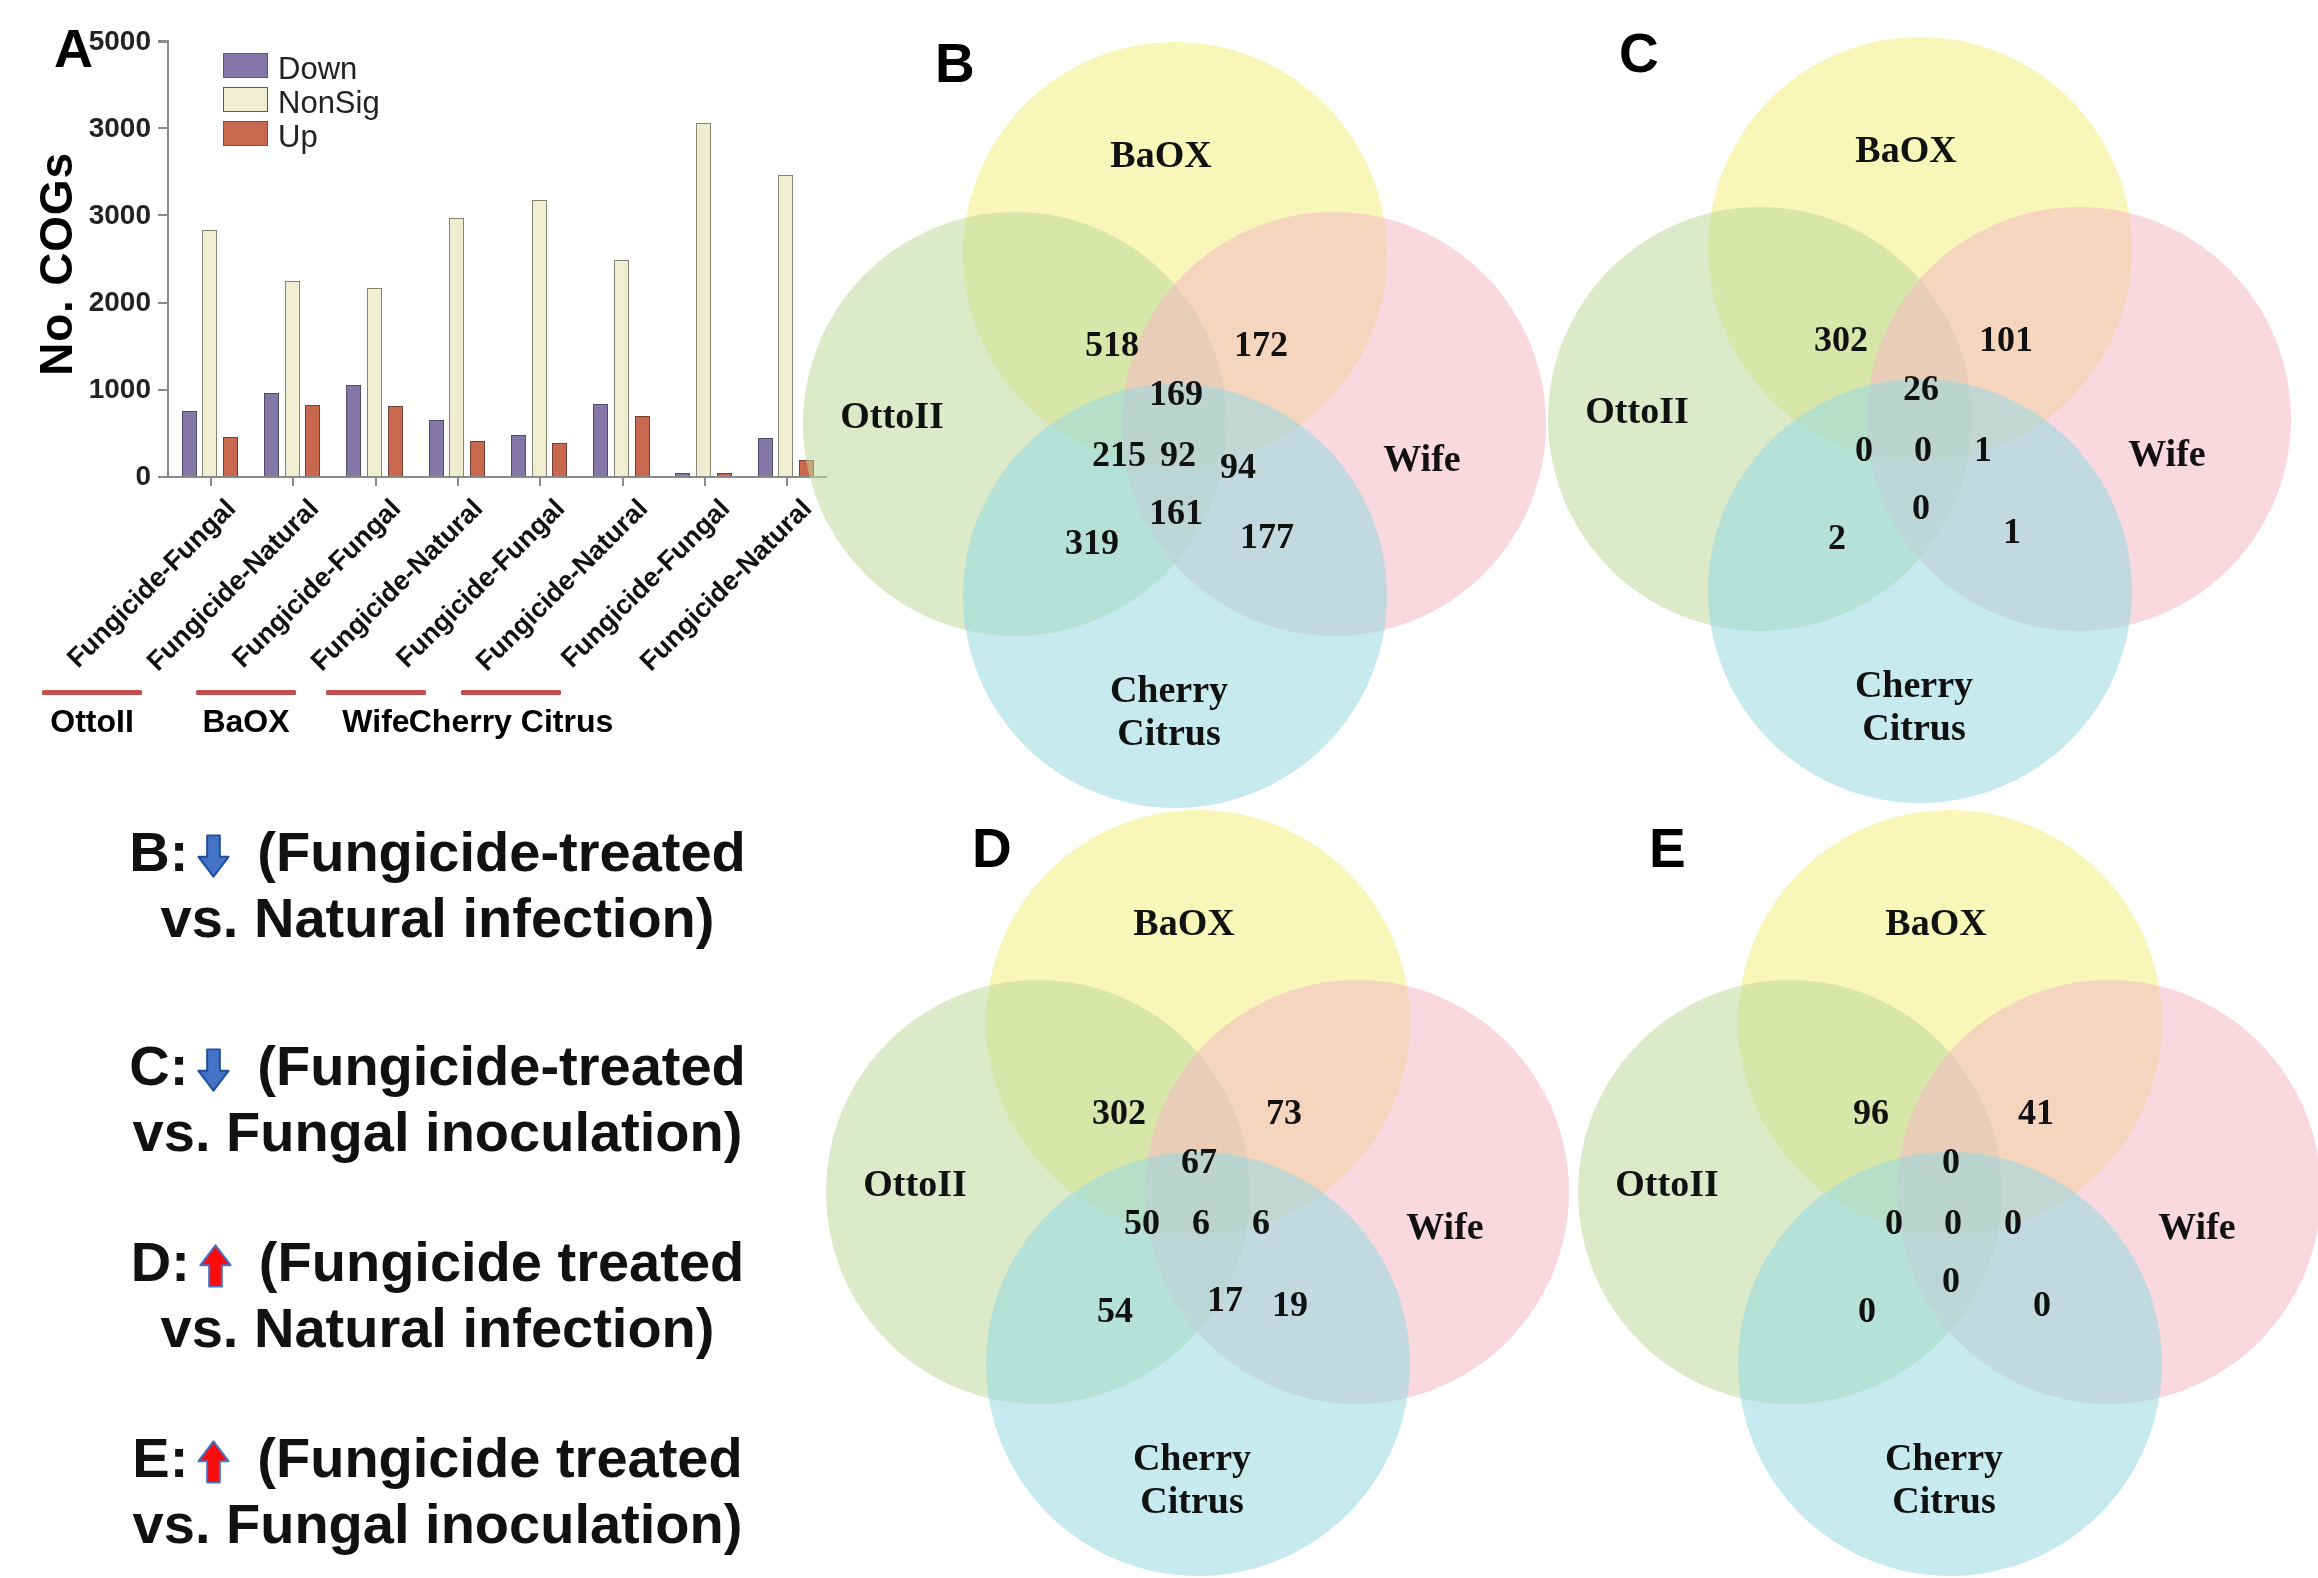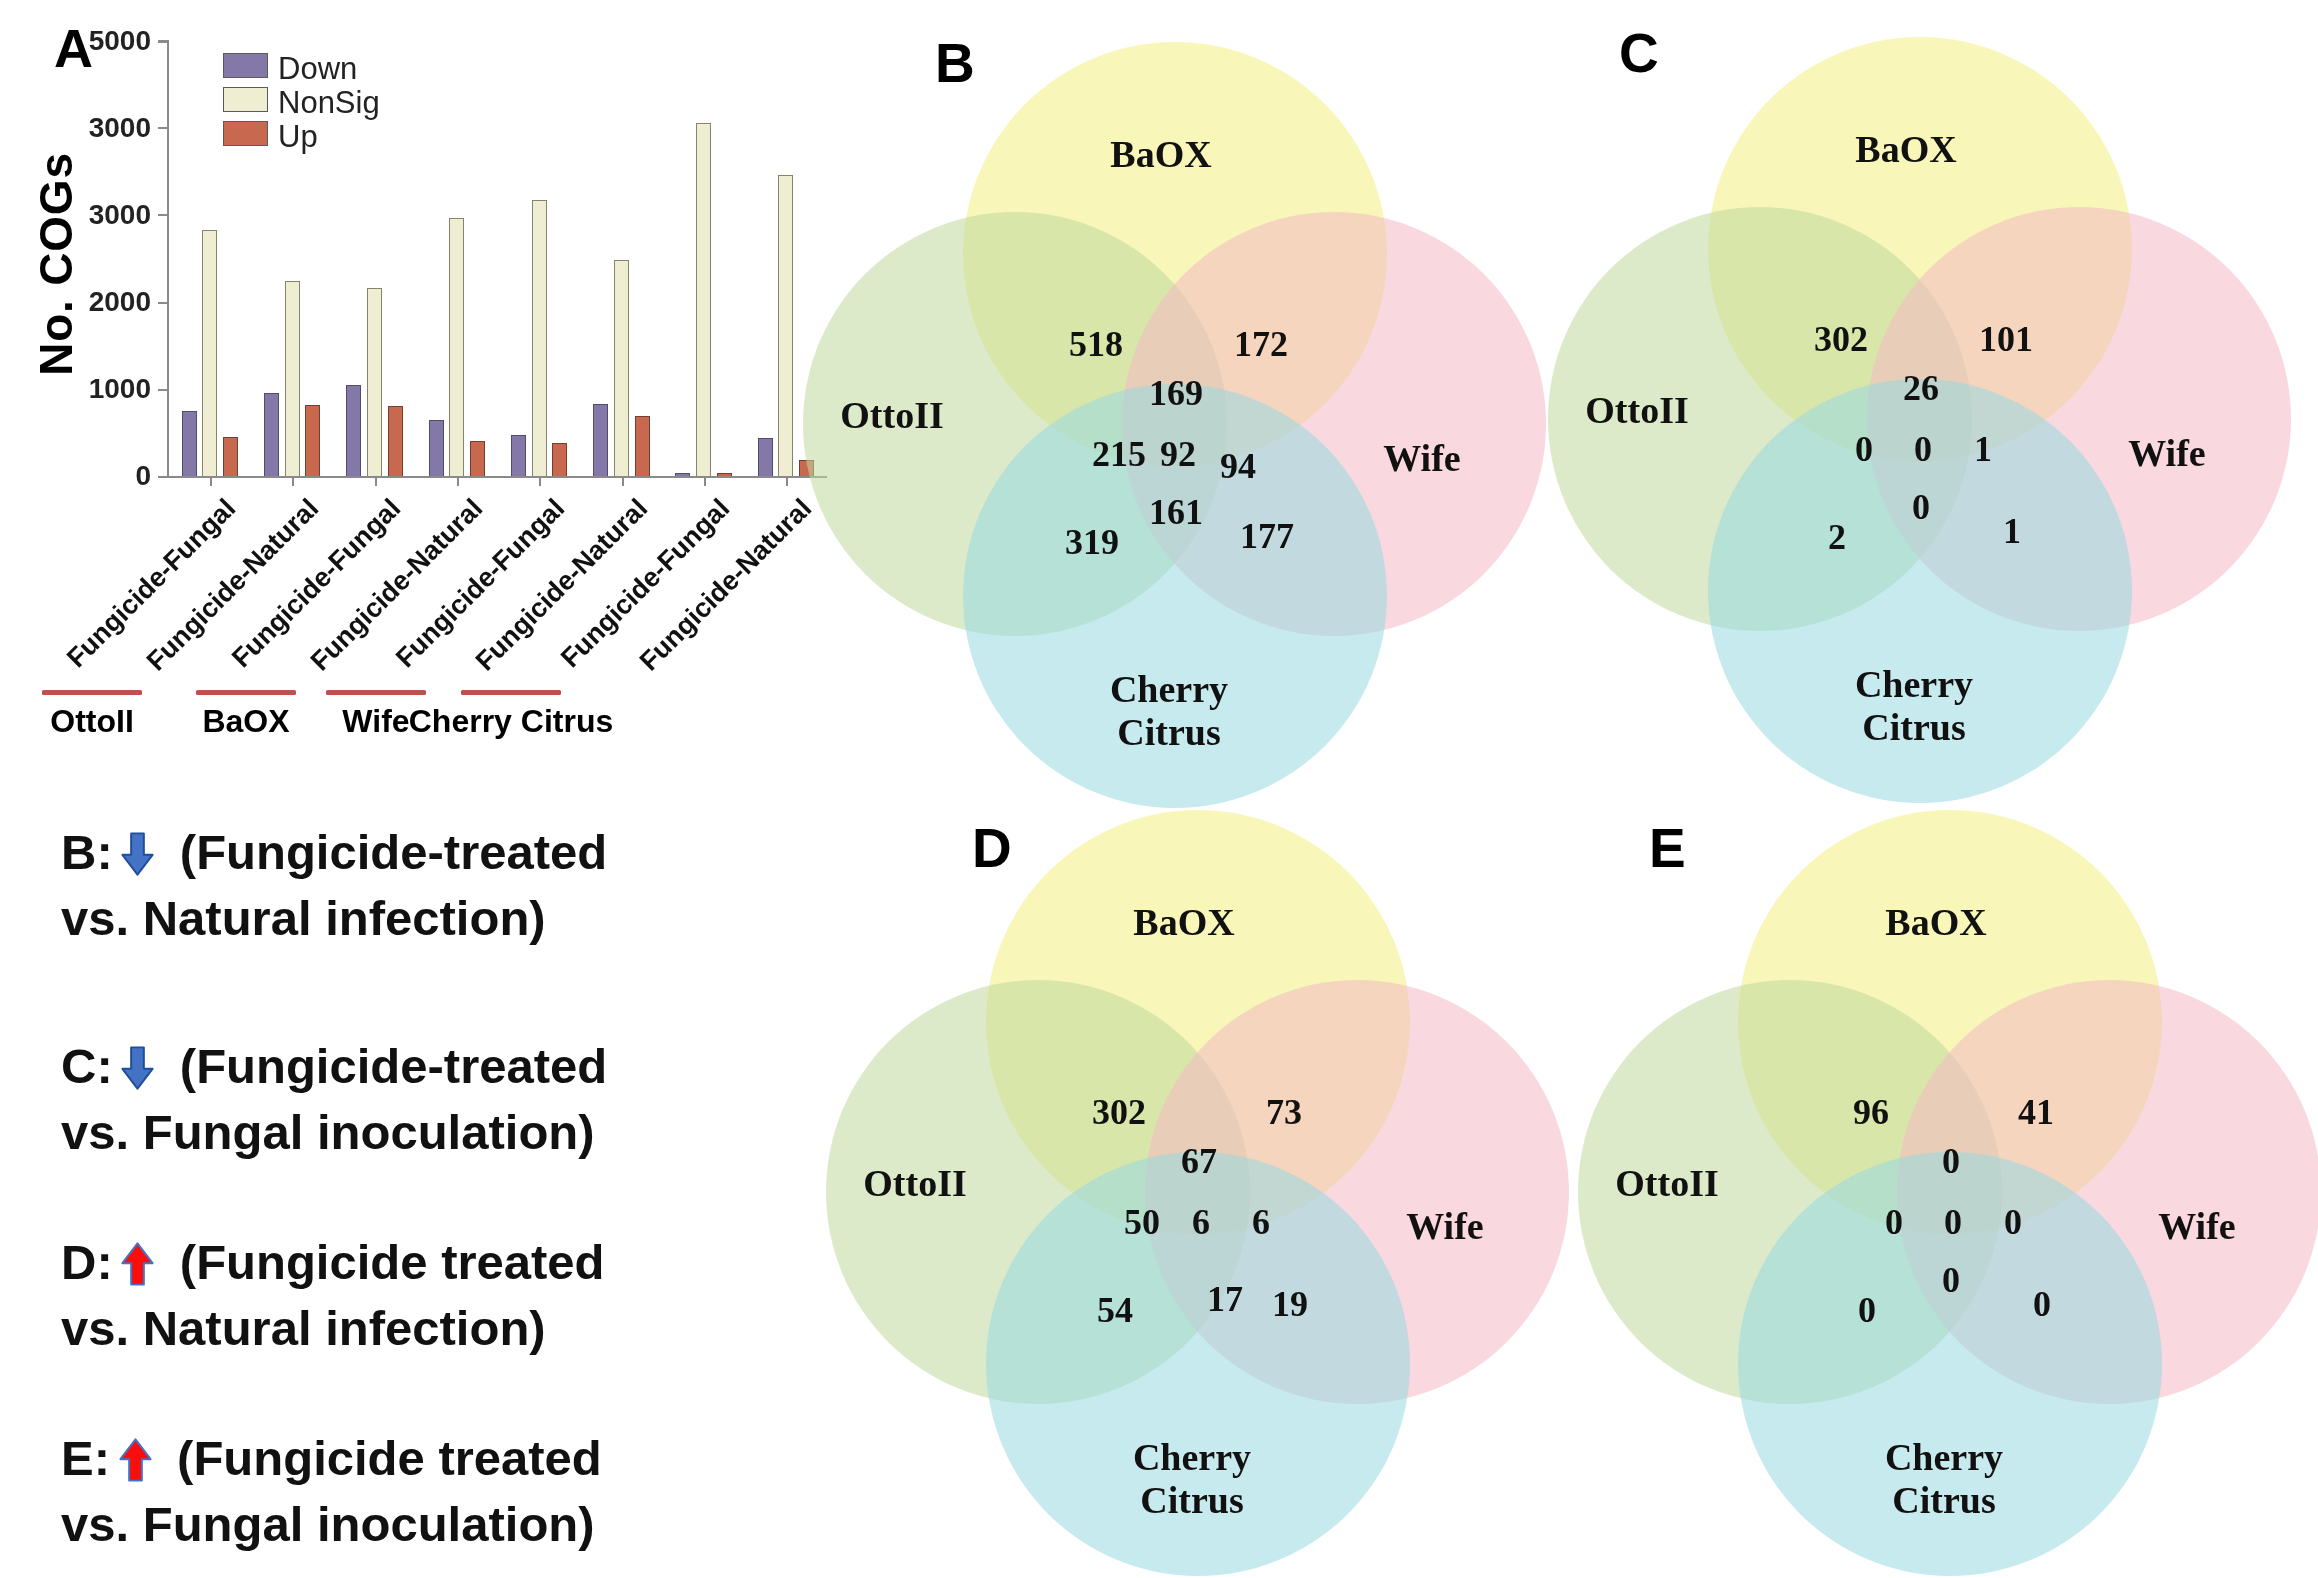--- a/index.html
+++ b/index.html
@@ -35,22 +35,22 @@
   .venn-panel{position:absolute;width:737px;height:768px;}
   .venn-letter{position:absolute;font-weight:bold;font-size:55px;color:#000;}
   .venn-circle{position:absolute;border-radius:50%;width:424px;height:424px;}
   .venn-num{position:absolute;transform:translate(-50%,-50%);
             font-family:"Liberation Serif",serif;font-weight:bold;font-size:36px;color:#111;
             white-space:nowrap;}
   .venn-setlabel{position:absolute;transform:translate(-50%,-50%);text-align:center;
             font-family:"Liberation Serif",serif;font-weight:bold;font-size:38px;color:#111;
             white-space:nowrap;line-height:43px;}
   
-  .note{position:absolute;left:61px;width:753px;font-size:49px;font-weight:bold;
-        color:#111;line-height:58px;}
+  .note{position:absolute;left:61px;width:753px;font-size:56px;font-weight:bold;
+        color:#111;line-height:58px;text-align:center;}
   .note .arrow-icon{display:inline-block;vertical-align:-7.7px;margin:0 10.8px 0 7.7px;}
 </style>
 </head>
 <body>
 
 <div id="canvas">
 
   <div id="panelA">
     <div class="abs panel-letter" id="a-letter">A</div>
     <div class="abs" id="a-ytitle">No. COGs</div>
@@ -138,21 +138,21 @@
       <div class="venn-panel" style="left: 806px; top: 37px;">
         <div class="venn-letter" style="left: 129px; top: -6.1px;">B</div>
         <div class="venn-circle" style="left: 157px; top: 4.6px; background: rgba(242, 240, 128, 0.55);"></div>
         <div class="venn-circle" style="left: -3.1px; top: 175px; background: rgba(191, 217, 159, 0.55);"></div>
         <div class="venn-circle" style="left: 316px; top: 175px; background: rgba(244, 186, 197, 0.55);"></div>
         <div class="venn-circle" style="left: 157px; top: 347px; background: rgba(151, 217, 224, 0.55);"></div>
         <div class="venn-setlabel" style="left: 355px; top: 117px;">BaOX</div>
         <div class="venn-setlabel" style="left: 86px; top: 378px;">OttoII</div>
         <div class="venn-setlabel" style="left: 616px; top: 421px;">Wife</div>
         <div class="venn-setlabel" style="left: 363px; top: 674px;">Cherry<div>Citrus</div></div>
-        <div class="venn-num" style="left: 290px; top: 307px;">518</div>
+        <div class="venn-num" style="left: 306px; top: 307px;">518</div>
         <div class="venn-num" style="left: 455px; top: 307px;">172</div>
         <div class="venn-num" style="left: 370px; top: 356px;">169</div>
         <div class="venn-num" style="left: 313px; top: 417px;">215</div>
         <div class="venn-num" style="left: 372px; top: 417px;">92</div>
         <div class="venn-num" style="left: 432px; top: 417px; margin-top: 12px;">94</div>
         <div class="venn-num" style="left: 370px; top: 475px;">161</div>
         <div class="venn-num" style="left: 286px; top: 505px;">319</div>
         <div class="venn-num" style="left: 461px; top: 499px;">177</div>
       </div>
       <div class="venn-panel" style="left: 1551px; top: 32px;">

